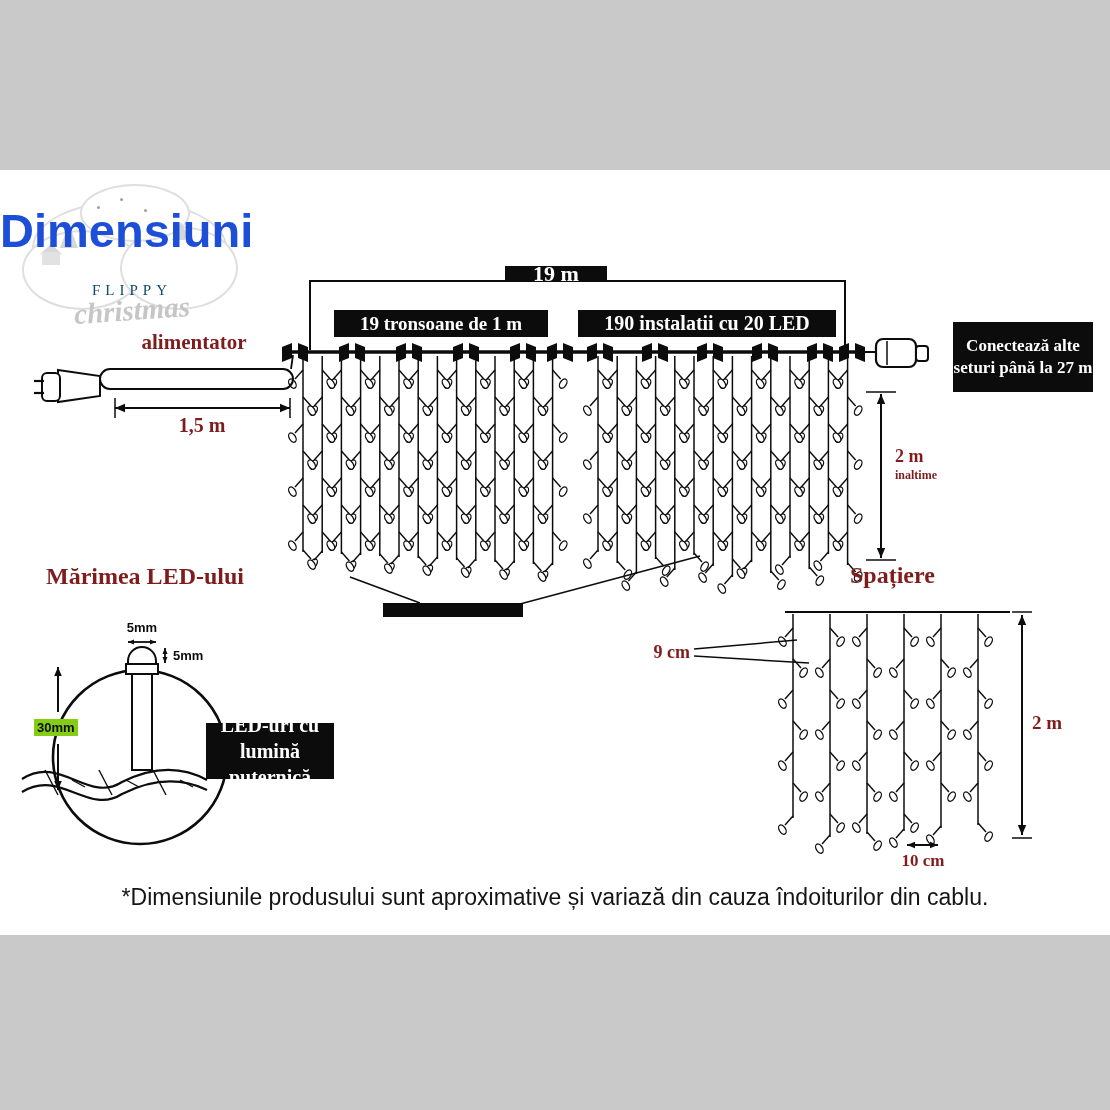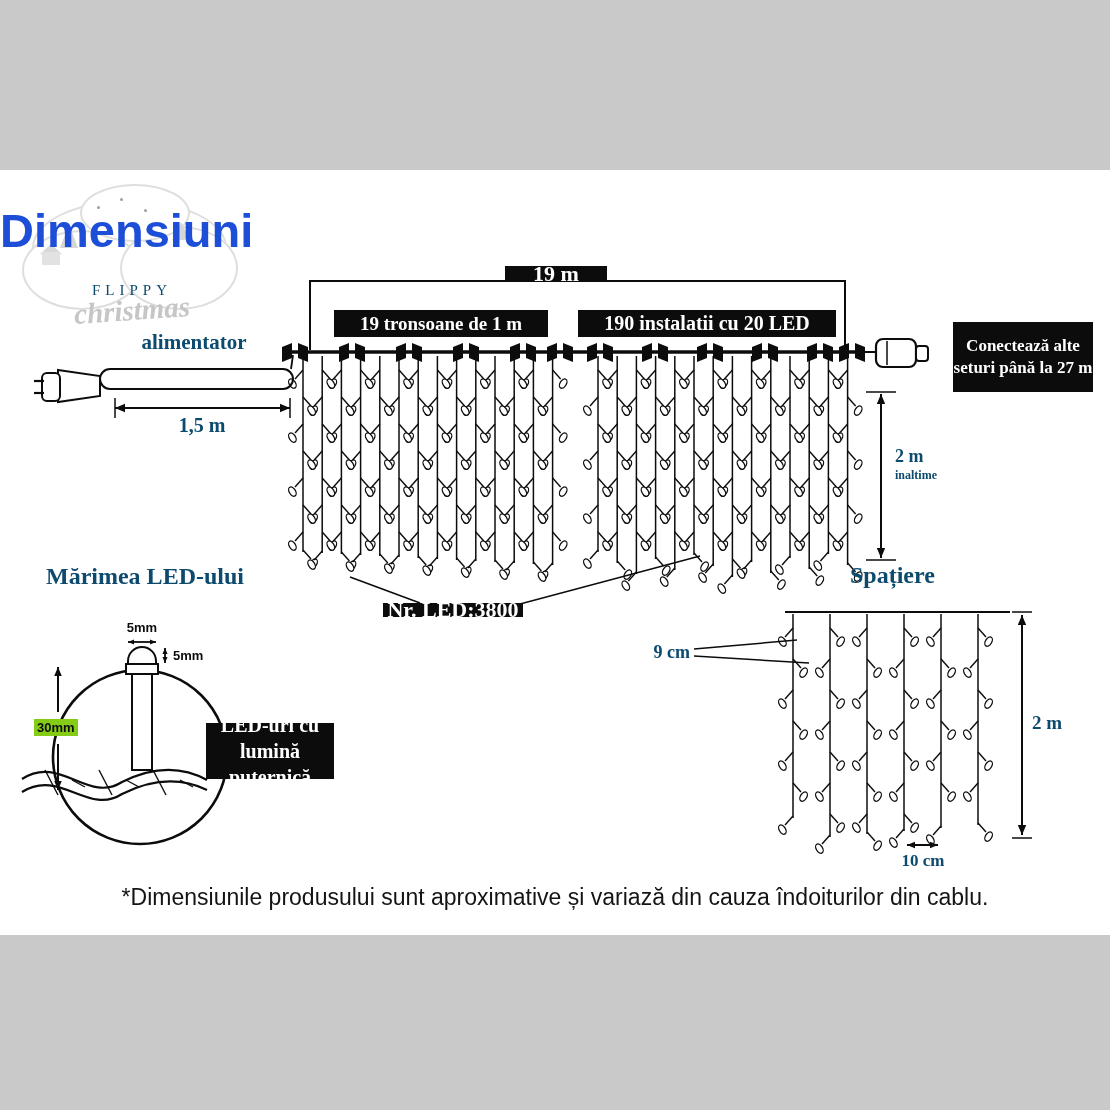--- a/index.html
+++ b/index.html
@@ -4,21 +4,21 @@
 <style>
   *{margin:0;padding:0;box-sizing:border-box}
   html,body{width:1110px;height:1110px}
   body{position:relative;background:#c9c9c9;font-family:"Liberation Serif",serif;overflow:hidden}
   .white-band{position:absolute;left:0;top:170px;width:1110px;height:765px;background:#ffffff}
   .abs{position:absolute}
   .badge{position:absolute;background:#0c0c0c;color:#ffffff;display:flex;align-items:center;justify-content:center;
          text-align:center;font-weight:700;font-family:"Liberation Serif",serif}
   .title{position:absolute;left:0;top:203px;width:1110px;text-align:left;
          font-family:"Liberation Sans",sans-serif;font-weight:700;font-size:47px;color:#1d4ed8}
-  .serifbold{font-family:"Liberation Serif",serif;font-weight:700;color:#0c4a6e}
+  .serifbold{font-family:"Liberation Serif",serif;font-weight:700;color:#7f1d1d}
   .dimsmall{font-family:"Liberation Sans",sans-serif;font-weight:700;font-size:13px;color:#0c0c0c}
   .disclaimer{position:absolute;left:0;top:884px;width:1110px;text-align:center;
               font-family:"Liberation Sans",sans-serif;font-size:23px;color:#141414}
   
   .logo{position:absolute;left:22px;top:182px;width:220px;height:160px}
   .blob{position:absolute;background:#fff;border:2px solid #dedede;border-radius:50%}
   .tree{position:absolute;width:0;height:0;border-left:9px solid transparent;border-right:9px solid transparent;border-bottom:24px solid #d6d6d6}
   .dot{position:absolute;width:3px;height:3px;border-radius:50%;background:#9f9f9f}
   .house{position:absolute;width:18px;height:13px;background:#e2e2e2}
   .roof{position:absolute;width:0;height:0;border-left:11px solid transparent;border-right:11px solid transparent;border-bottom:10px solid #d8d8d8}
@@ -716,21 +716,21 @@
 
 <div class="abs serifbold" style="left:128px;top:330px;width:132px;text-align:center;font-size:21px">alimentator</div>
 
 <div class="abs serifbold" style="left:152px;top:414px;width:100px;text-align:center;font-size:20px">1,5 m</div>
 
 <div class="badge" style="left:953px;top:322px;width:140px;height:70px;font-size:17px;line-height:1.3;padding:0">Conectează alte seturi până la 27 m</div>
 
 <div class="abs serifbold" style="left:895px;top:446px;font-size:18px">2 m</div>
 <div class="abs serifbold" style="left:895px;top:468px;font-size:12px">inaltime</div>
 
-<div class="badge" style="left:383px;top:603px;width:140px;height:14px;font-size:22px">Nr. LED:3800</div>
+<div class="badge" style="left:383px;top:603px;width:140px;height:14px;font-size:29px">Nr. LED:3800</div>
 
 <div class="abs serifbold" style="left:850px;top:562px;font-size:24px">Spațiere</div>
 
 <div class="abs serifbold" style="left:638px;top:642px;width:52px;text-align:right;font-size:18px">9 cm</div>
 
 <div class="abs serifbold" style="left:1032px;top:712px;font-size:19px">2 m</div>
 
 <div class="abs serifbold" style="left:890px;top:851px;width:66px;text-align:center;font-size:17px">10 cm</div>
 
 <div class="abs serifbold" style="left:46px;top:563px;font-size:24px">Mărimea LED-ului</div>

